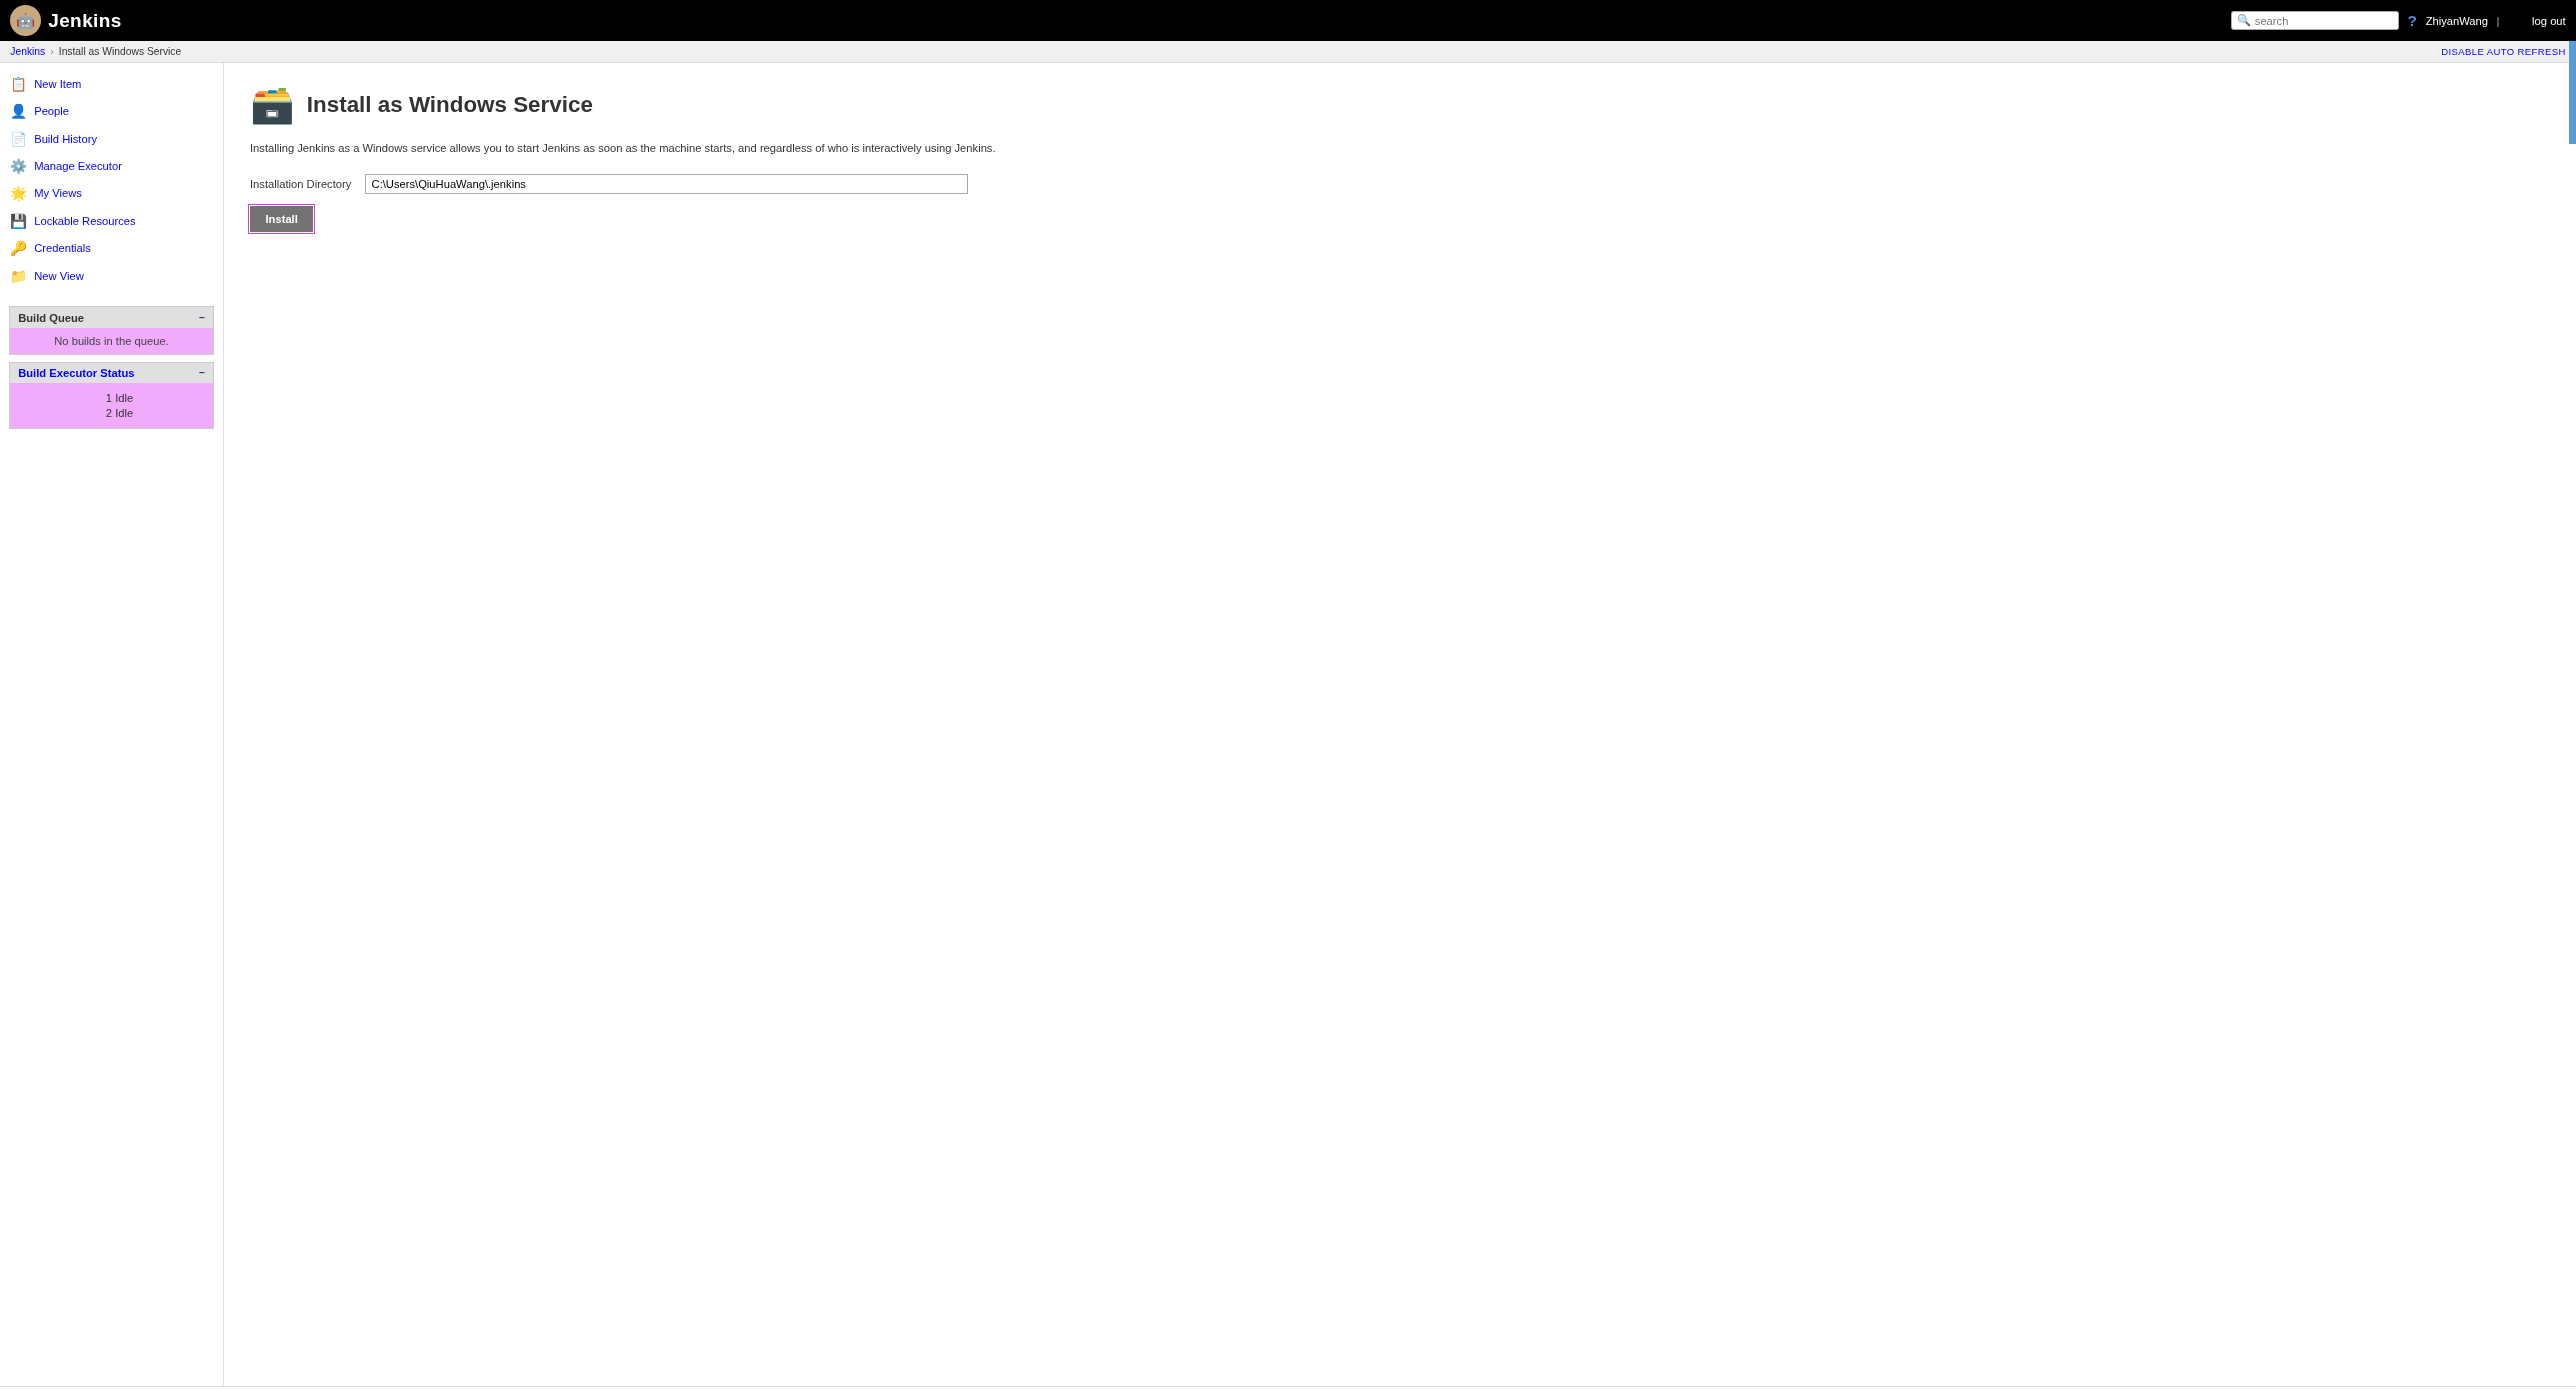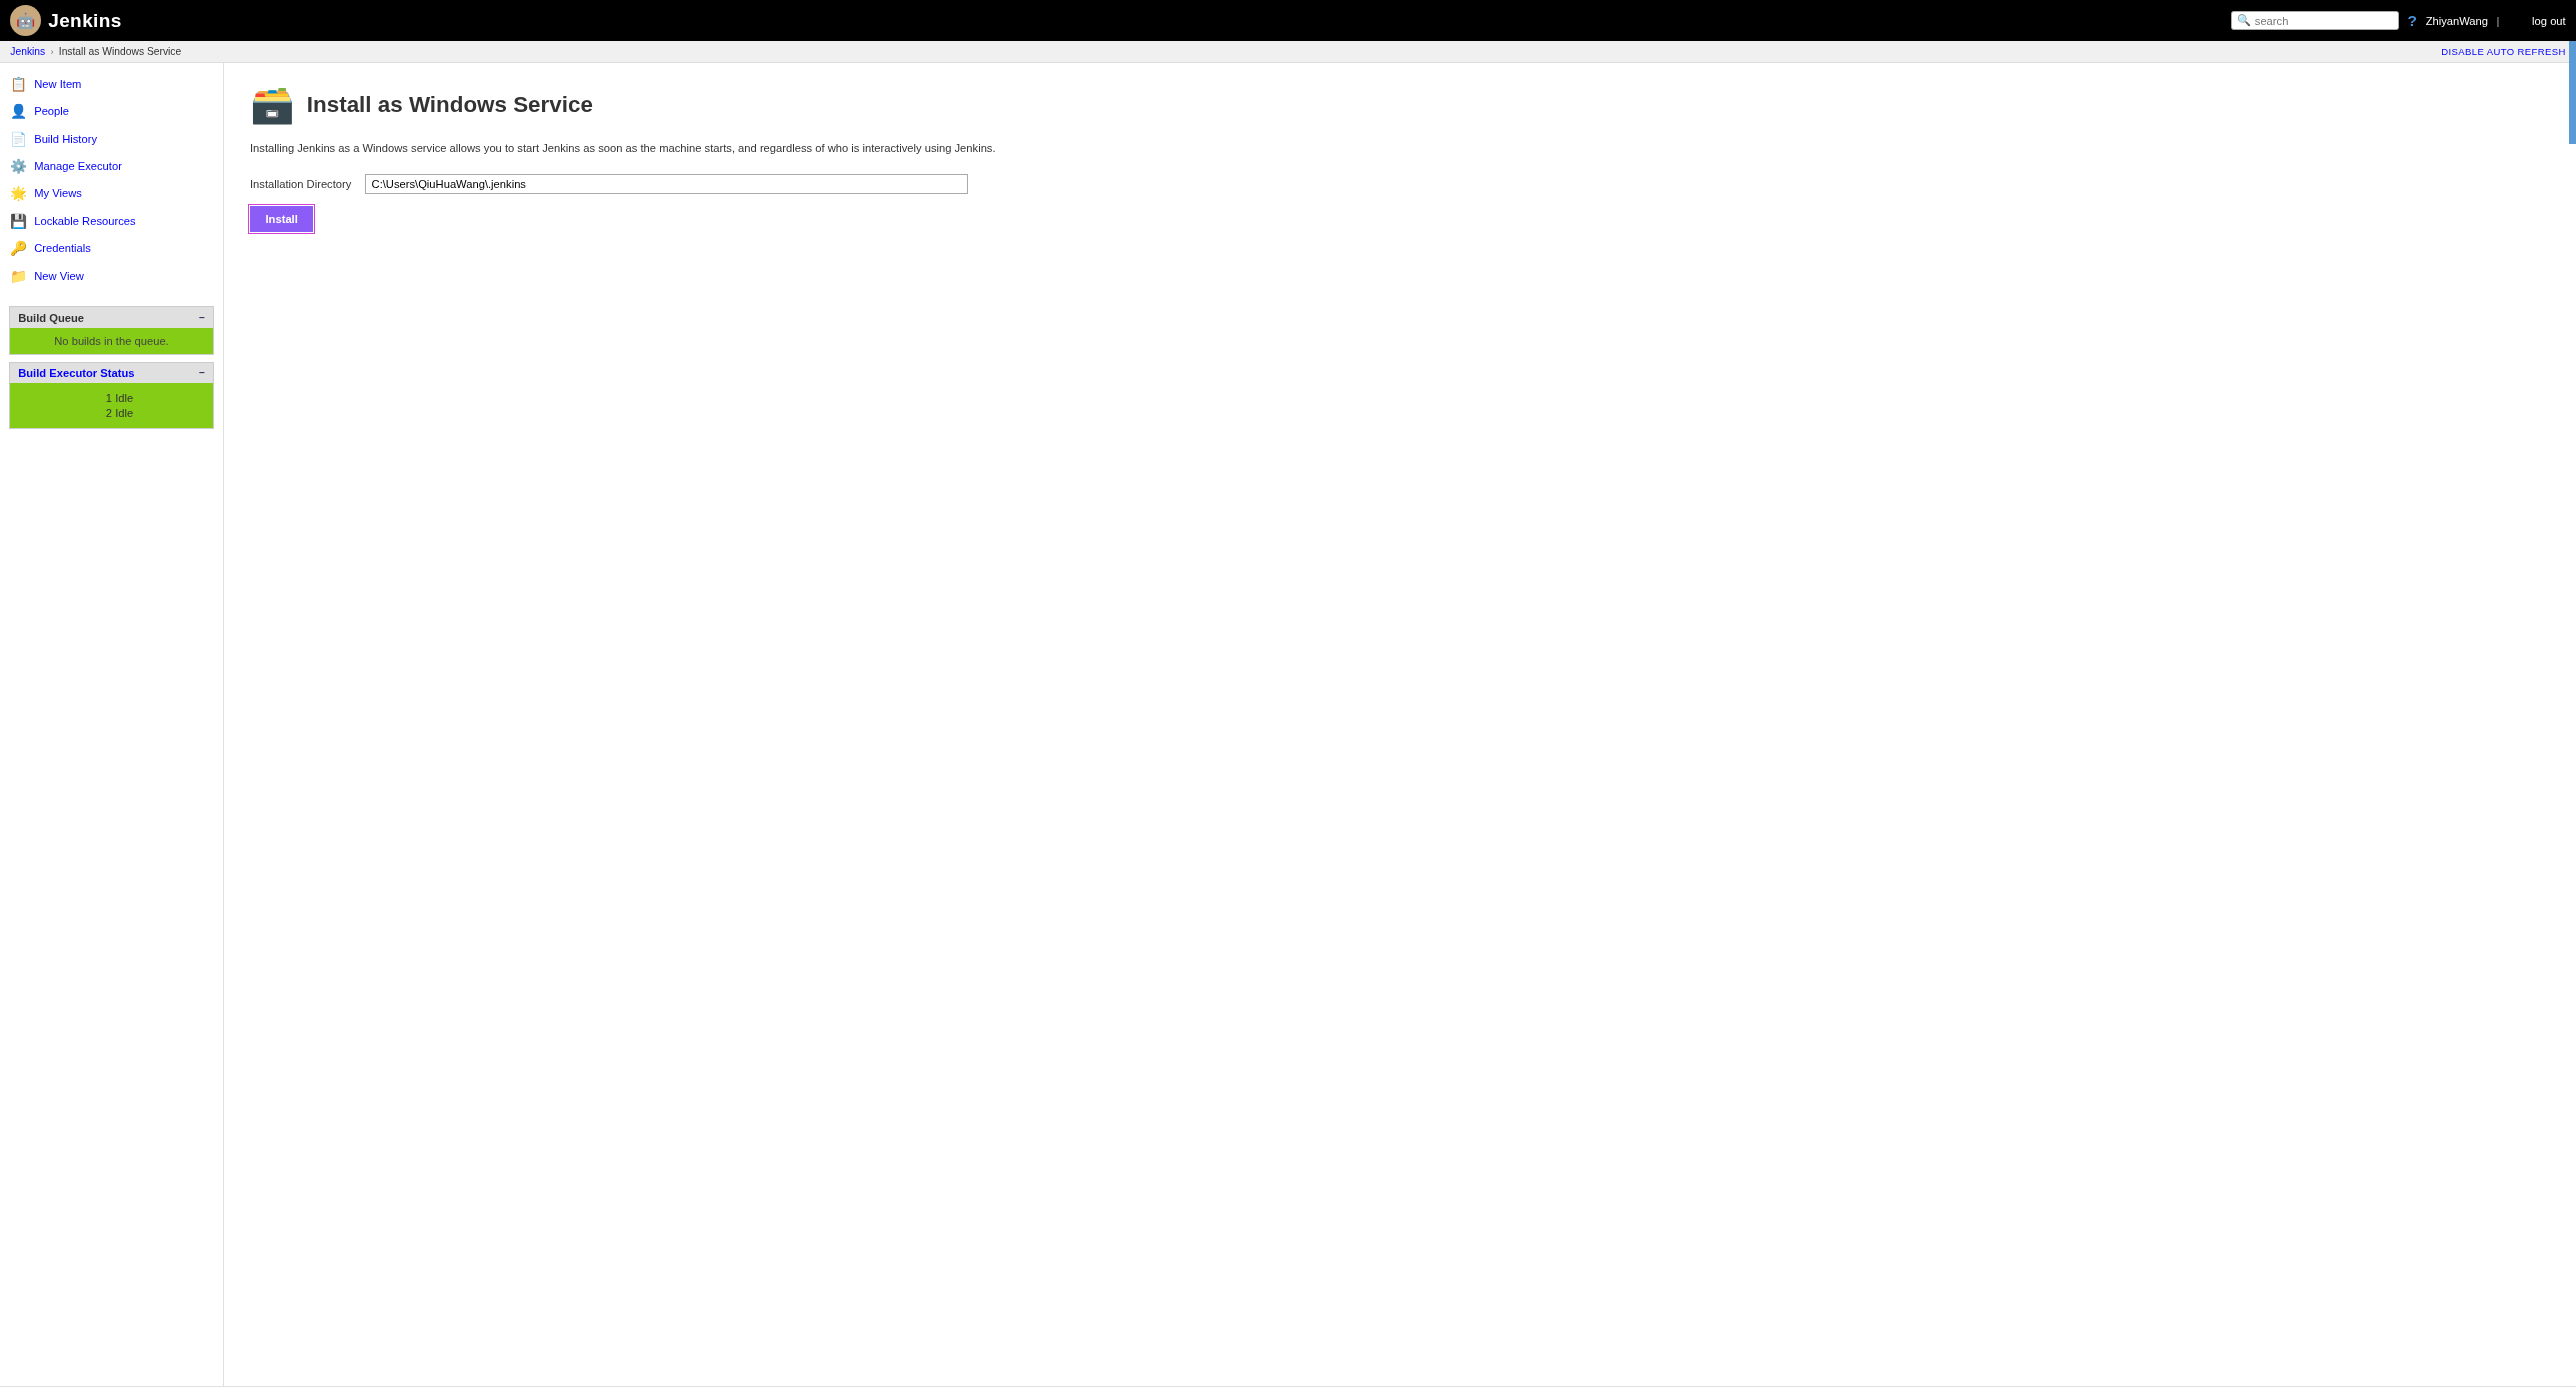--- a/index.html
+++ b/index.html
@@ -105,21 +105,21 @@
       color: #00f;
       font-size: 11.2px;
     }
     .sidebar-icon { width: 17px; height: 17px; display: flex; align-items: center; justify-content: center; font-size: 13.8px; }
 
     
     #sidebar-panels { margin-top: 17px; padding: 0 0; }
     .panel {
       border: 0.9px solid #ccc;
       margin: 6.9px 8.6px;
-      background: #84cc16;
+      background: #f0abfc;
     }
     .panel-header {
       background: #e0e0e0;
       padding: 4.3px 8.6px;
       display: flex;
       align-items: center;
       justify-content: space-between;
       font-size: 11.2px;
       font-weight: bold;
     }
@@ -169,21 +169,21 @@
       font-size: 11.2px;
       outline: none;
       max-width: 603px;
     }
     #install-btn-wrap {
       outline: 1.7px solid #d63fd6;
       outline-offset: 1.7px;
       display: inline-block;
     }
     #install-button {
-      background: #8b5cf6;
+      background: #737373;
       color: #fff;
       border: none;
       padding: 6.9px 15.5px;
       font-size: 11.2px;
       cursor: pointer;
       font-weight: bold;
       display: block;
     }
 
     

